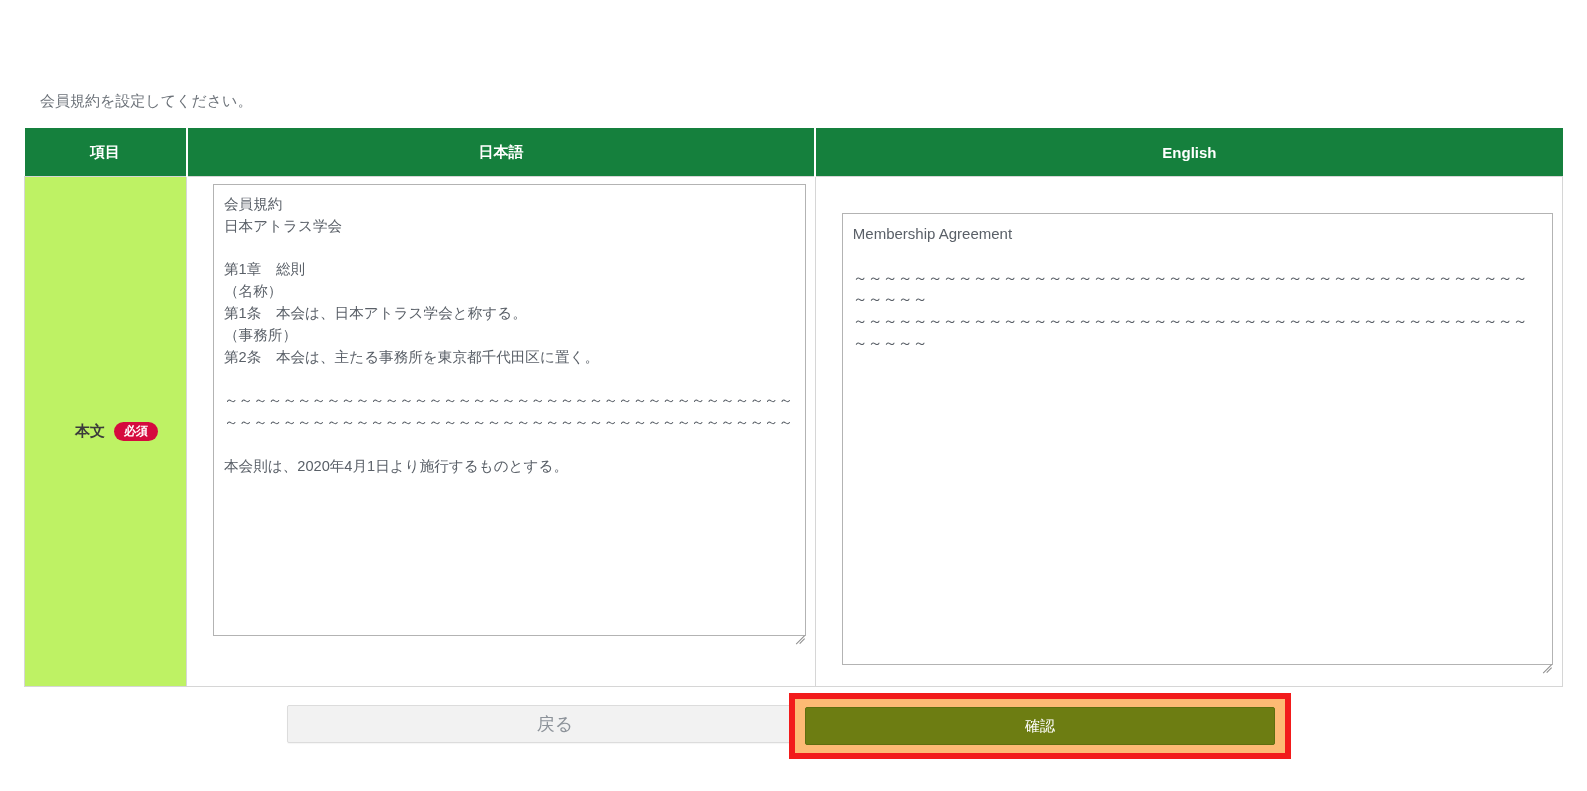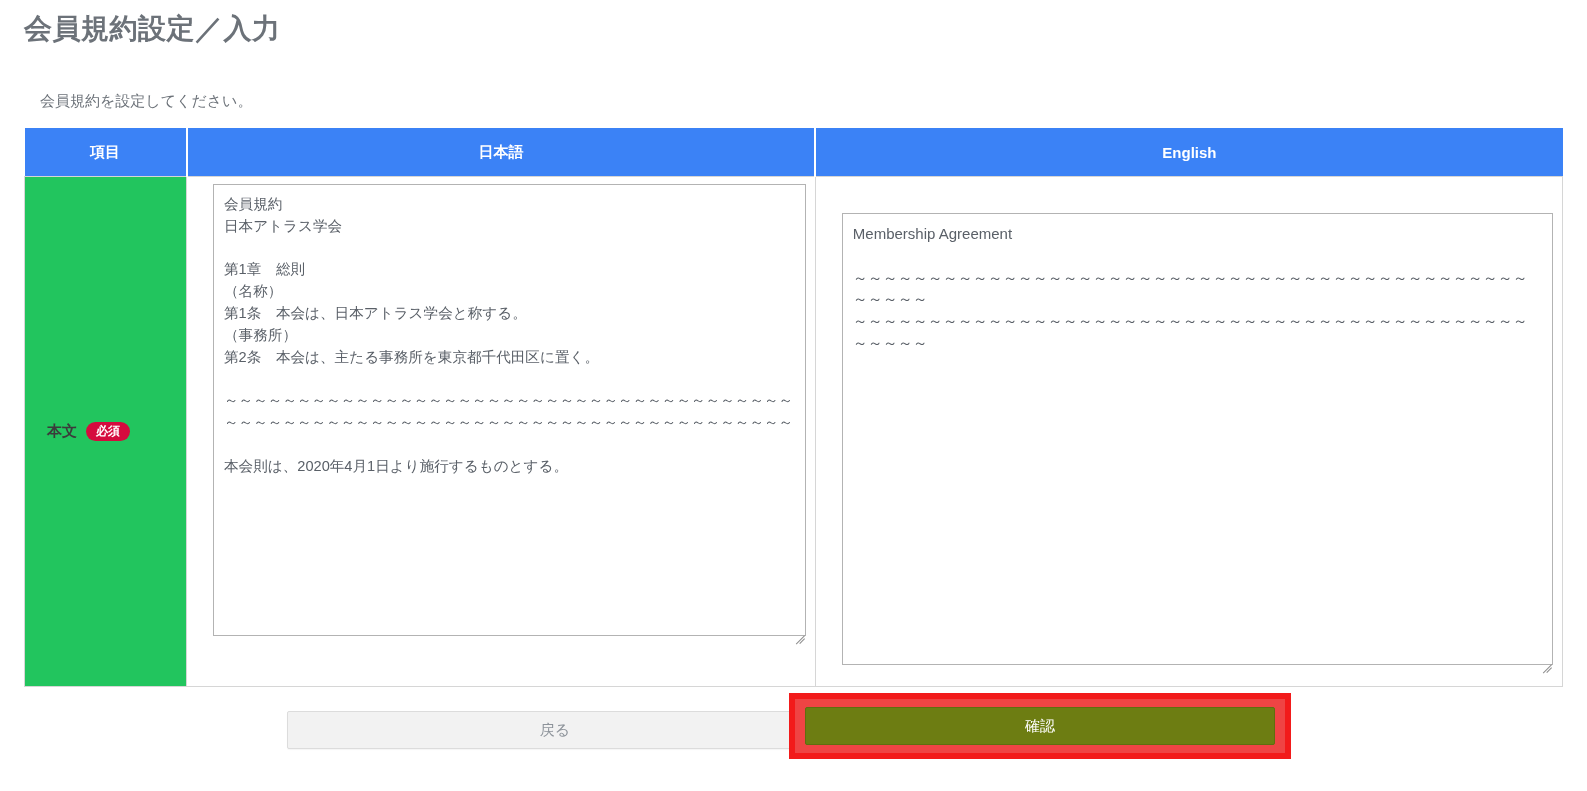--- a/index.html
+++ b/index.html
@@ -44,21 +44,21 @@
   
   .form-table {
     position: absolute;
     left: 24px;
     top: 128px;
     width: 1539px;
     border-collapse: collapse;
     table-layout: fixed;
   }
   .form-table th {
-    background: #3b82f6;
+    background: #15803d;
     color: #ffffff;
     font-size: 15px;
     font-weight: bold;
     height: 48px;
     padding: 0;
     text-align: center;
     border-right: 2px solid #ffffff;
     border-bottom: none;
   }
   .form-table th:last-child { border-right: none; }
@@ -66,22 +66,22 @@
   .col-ja     { width: 590px; }
   .col-en     { width: 701px; }
 
   .form-table td {
     border: 1px solid #d6d6d6;
     padding: 0;
     vertical-align: middle;
     background: #ffffff;
   }
   td.item-cell {
-    background: #22c55e;
-    text-align: left;
+    background: #bef264;
+    text-align: center;
     padding-left: 22px;
     height: 470px;
     border-left: 1px solid #d6d6d6;
   }
   .item-label {
     font-size: 15px;
     font-weight: bold;
     color: #3b3b3b;
     display: inline-block;
     vertical-align: middle;
@@ -152,42 +152,42 @@
   .button-row {
     position: absolute;
     left: 0;
     top: 692px;
     width: 1587px;
     height: 80px;
   }
   .btn-back {
     position: absolute;
     left: 287px;
-    top: 19px;
+    top: 13px;
     width: 536px;
     height: 38px;
     box-sizing: border-box;
     background: #f2f2f2;
     border: 1px solid #dcdcdc;
     border-radius: 2px;
     color: #8d939a;
-    font-size: 15px;
+    font-size: 18px;
     font-family: "Liberation Sans", "DejaVu Sans", sans-serif;
     cursor: pointer;
     box-shadow: 0 1px 1px rgba(0,0,0,0.04);
   }
   .confirm-wrap {
     position: absolute;
     left: 789px;
     top: 1px;
     width: 502px;
     height: 66px;
     box-sizing: border-box;
     border: 6px solid #f21b1b;
-    background: #ef4444;
+    background: #fdba74;
   }
   .btn-confirm {
     position: absolute;
     left: 10px;
     top: 8px;
     width: 470px;
     height: 38px;
     box-sizing: border-box;
     background: #6d7d12;
     border: 1px solid #5f6e0f;
@@ -196,21 +196,20 @@
     font-size: 15px;
     font-family: "Liberation Sans", "DejaVu Sans", sans-serif;
     cursor: pointer;
   }
 </style>
 </head>
 <body>
 
 <div class="page">
 
-  <h1 class="page-title">会員規約設定／入力</h1>
 
   <p class="page-subtitle">会員規約を設定してください。</p>
 
   <table class="form-table">
     <colgroup>
       <col class="col-item">
       <col class="col-ja">
       <col class="col-en">
     </colgroup>
     <thead>

